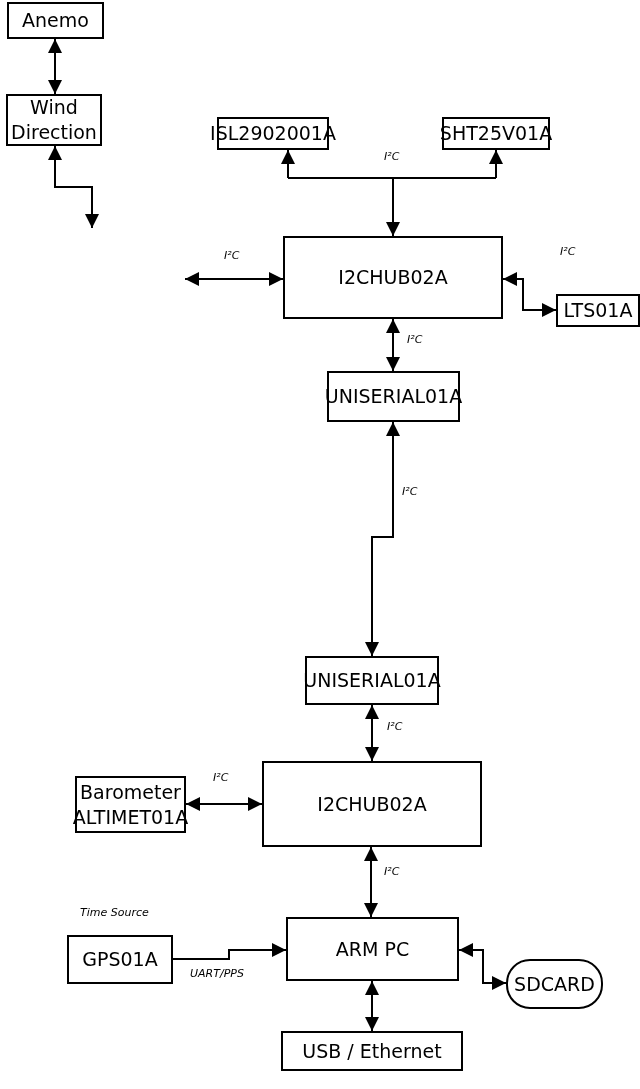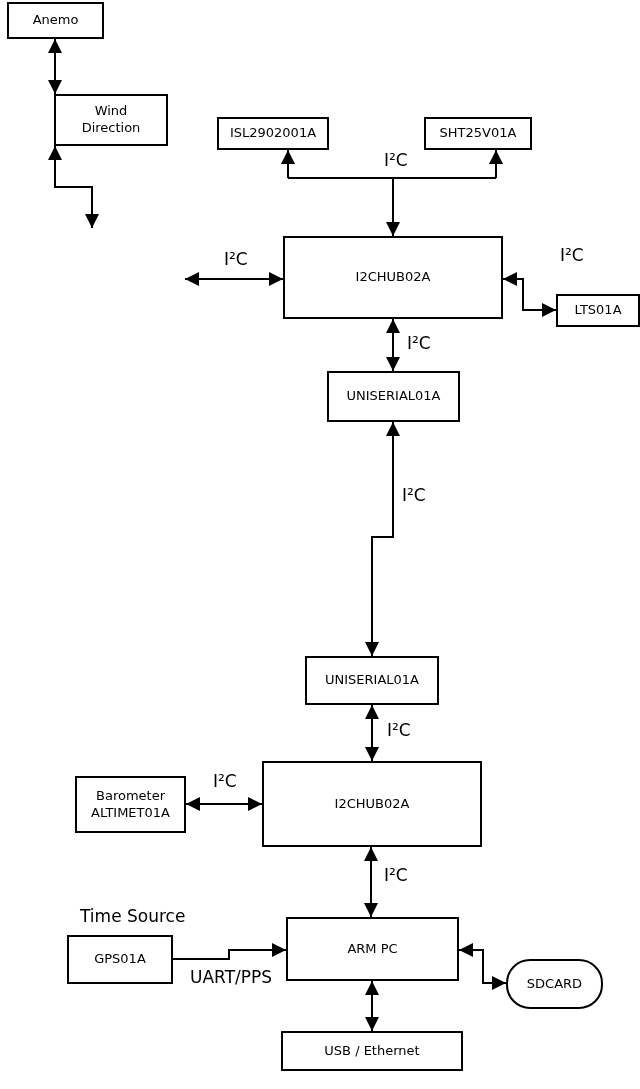--- a/index.html
+++ b/index.html
@@ -26,30 +26,31 @@
   .node {
     position: absolute;
     box-sizing: border-box;
     border: 2px solid #000000;
     background: #ffffff;
     display: flex;
     flex-direction: column;
     align-items: center;
     justify-content: center;
     text-align: center;
-    font-size: 13px;
+    font-size: 19px;
     line-height: 1.3;
     z-index: 2;
   }
   .edge-label {
     position: absolute;
-    font-size: 17px;
+    font-size: 11px;
     white-space: nowrap;
     z-index: 3;
     background: transparent;
+    font-style: italic;
   }
   path.wire {
     stroke: #000000;
     stroke-width: 2;
     fill: none;
   }
 </style>
 </head>
 <body>
 
@@ -76,31 +77,31 @@
     <path class="wire" d="M371,847 V917" marker-start="url(#arrow)" marker-end="url(#arrow)" style="stroke: rgb(0, 0, 0);"></path>
     <path class="wire" d="M173,959 H229 V950 H286" marker-end="url(#arrow)" style="stroke: rgb(0, 0, 0);"></path>
     <path class="wire" d="M459,950 H483 V983 H506" marker-start="url(#arrow)" marker-end="url(#arrow)" style="stroke: rgb(0, 0, 0);"></path>
     <path class="wire" d="M372,981 V1031" marker-start="url(#arrow)" marker-end="url(#arrow)" style="stroke: rgb(0, 0, 0);"></path>
   </svg>
 
   <div class="node" style="left:7px; top:2px; width:97px; height:37px;">
     <span>Anemo</span>
   </div>
 
-  <div class="node" style="left:6px; top:94px; width:114px; height:52px;margin-left:48px;">
+  <div class="node" style="left:6px; top:94px; width:96px; height:52px;">
     <span>Wind</span>
     <span>Direction</span>
   </div>
 
 
   <div class="node" style="left:217px; top:117px; width:112px; height:33px;">
     <span>ISL2902001A</span>
   </div>
 
-  <div class="node" style="left:424px; top:117px; width:108px; height:33px;">
+  <div class="node" style="left:442px; top:117px; width:108px; height:33px;">
     <span>SHT25V01A</span>
   </div>
 
   <div class="node" style="left:283px; top:236px; width:220px; height:83px;">
     <span>I2CHUB02A</span>
   </div>
 
   <div class="node" style="left:556px; top:294px; width:84px; height:33px;">
     <span>LTS01A</span>
   </div>

